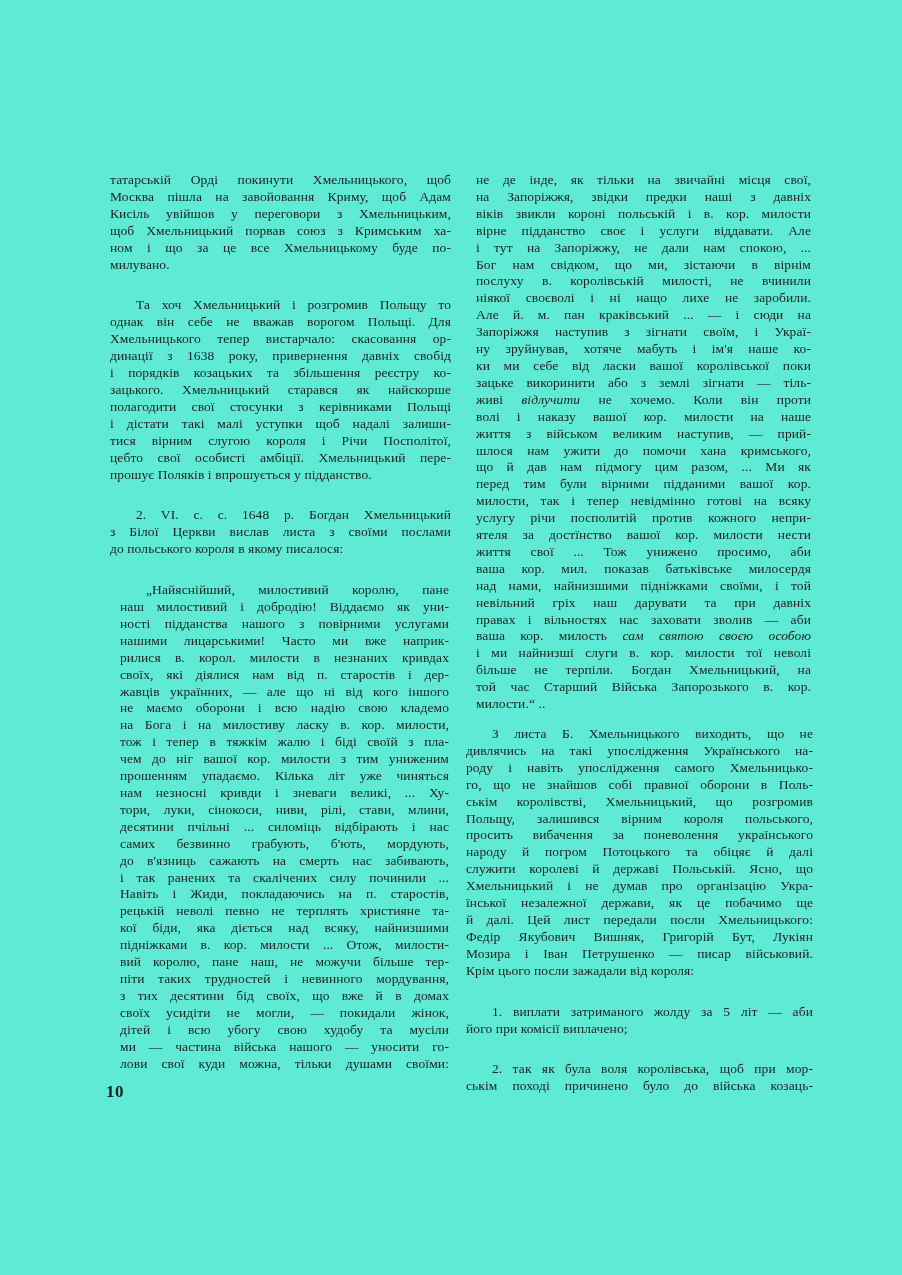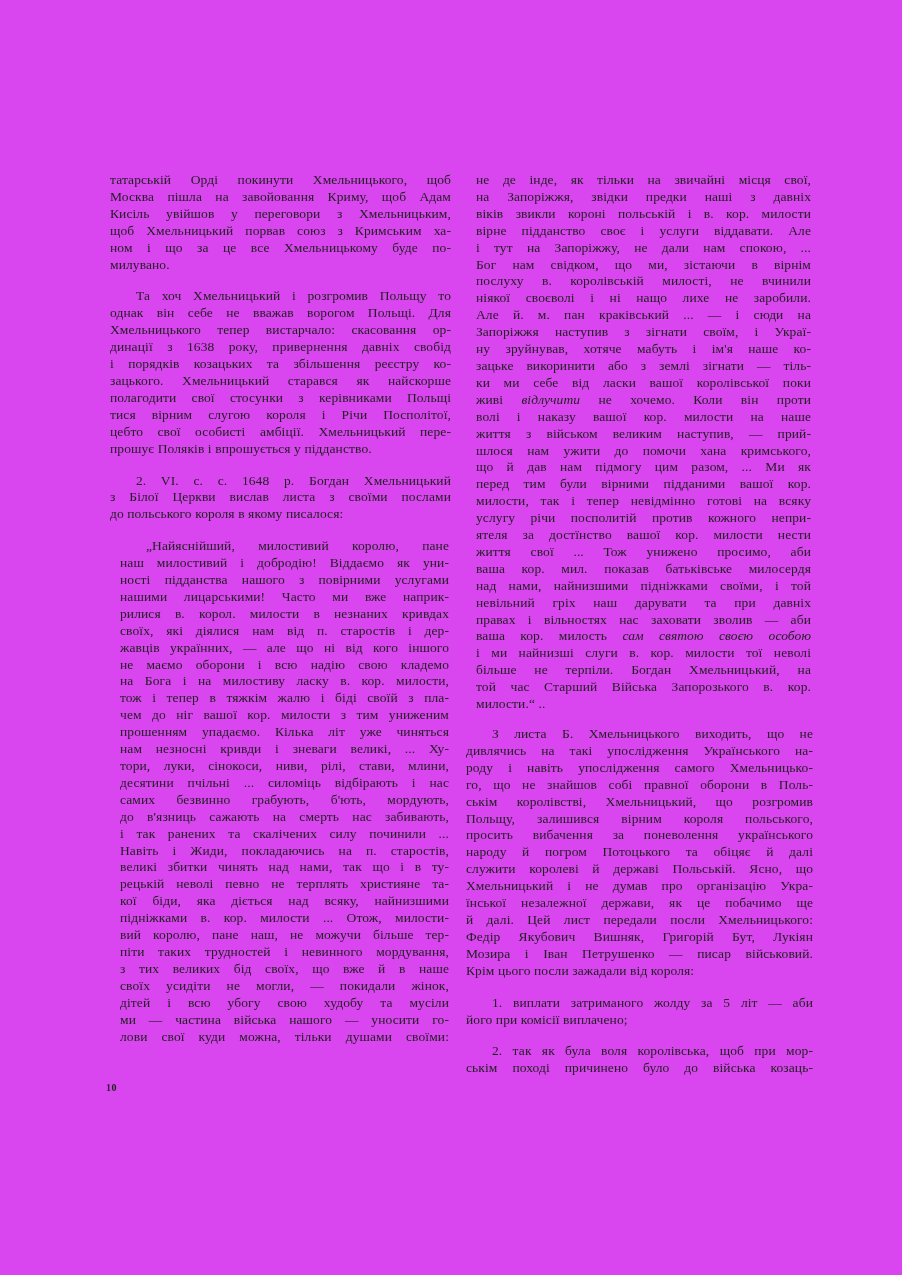--- a/index.html
+++ b/index.html
@@ -4,53 +4,53 @@
 <style>
   html, body { margin: 0; padding: 0; }
   body {
     width: 902px; height: 1275px;
     background: #f4f4f2;
     font-family: "Liberation Serif", "DejaVu Serif", serif;
   }
   .page {
     position: relative;
     width: 902px; height: 1275px;
-    background: #d946ef;
+    background: #5eead4;
     color: #1f1f1f;
     overflow: hidden;
   }
   .content {
     position: absolute;
     left: 110px; top: 172px;
     display: flex;
     gap: 15px;
   }
   .col { display: block; }
   .col-left  { width: 341px; }
   .col-right { width: 347px; }
   .block { margin: 0; padding: 0; }
-  .block + .block { margin-top: 15px; }
+  .block + .block { margin-top: 24px; }
   .block.quote { margin-left: 10px; margin-right: 2px; }
   .block.quote + .block.para { margin-top: 13px; }
   .block.para + .block.quote { }
   .line {
     font-size: 13.5px;
     line-height: 16.9px;
     text-align: justify;
     text-align-last: justify;
     white-space: normal;
     letter-spacing: 0.1px;
   }
   .line.last { text-align-last: left; }
   .block.indent .line:first-child { text-indent: 26px; }
   .it { font-style: italic; }
   .page-number {
     position: absolute;
     left: 106px; top: 1082px;
-    font-size: 10px;
+    font-size: 17px;
     font-weight: bold;
     letter-spacing: 0.5px;
   }
 </style>
 </head>
 <body>
 
 <div class="page">
   <div class="content">
     <div class="col col-left">
@@ -63,20 +63,21 @@
           <div class="line last"><span>милувано.</span></div>
         </div>
         <div class="block para indent">
           <div class="line"><span>Та хоч Хмельницький і розгромив Польщу то</span></div>
           <div class="line"><span>однак він себе не вважав ворогом Польщі. Для</span></div>
           <div class="line"><span>Хмельницького тепер вистарчало: скасовання ор-</span></div>
           <div class="line"><span>динації з 1638 року, привернення давніх свобід</span></div>
           <div class="line"><span>і порядків козацьких та збільшення реєстру ко-</span></div>
           <div class="line"><span>зацького. Хмельницький старався як найскорше</span></div>
           <div class="line"><span>полагодити свої стосунки з керівниками Польщі</span></div>
+          <div class="line"><span>і дістати такі малі уступки щоб надалі залиши-</span></div>
           <div class="line"><span>тися вірним слугою короля і Річи Посполітої,</span></div>
           <div class="line"><span>цебто свої особисті амбіції. Хмельницький пере-</span></div>
           <div class="line last"><span>прошує Поляків і впрошується у підданство.</span></div>
         </div>
         <div class="block para indent">
           <div class="line"><span>2. VI. с. с. 1648 р. Богдан Хмельницький</span></div>
           <div class="line"><span>з Білої Церкви вислав листа з своїми послами</span></div>
           <div class="line last"><span>до польського короля в якому писалося:</span></div>
         </div>
         <div class="block quote indent">
@@ -92,48 +93,47 @@
           <div class="line"><span>тож і тепер в тяжкім жалю і біді своїй з пла-</span></div>
           <div class="line"><span>чем до ніг вашої кор. милости з тим униженим</span></div>
           <div class="line"><span>прошенням упадаємо. Кілька літ уже чиняться</span></div>
           <div class="line"><span>нам незносні кривди і зневаги великі, ... Ху-</span></div>
           <div class="line"><span>тори, луки, сінокоси, ниви, рілі, стави, млини,</span></div>
           <div class="line"><span>десятини пчільні ... силоміць відбірають і нас</span></div>
           <div class="line"><span>самих безвинно грабують, б'ють, мордують,</span></div>
           <div class="line"><span>до в'язниць сажають на смерть нас забивають,</span></div>
           <div class="line"><span>і так ранених та скалічених силу починили ...</span></div>
           <div class="line"><span>Навіть і Жиди, покладаючись на п. старостів,</span></div>
-          <div class="line"><span>великі збитки чинять над нами, так що і в ту-</span></div>
           <div class="line"><span>рецькій неволі певно не терплять християне та-</span></div>
           <div class="line"><span>кої біди, яка діється над всяку, найнизшими</span></div>
           <div class="line"><span>підніжками в. кор. милости ... Отож, милости-</span></div>
           <div class="line"><span>вий королю, пане наш, не можучи більше тер-</span></div>
           <div class="line"><span>піти таких трудностей і невинного мордування,</span></div>
-          <div class="line"><span>з тих великих бід своїх, що вже й в наше</span></div>
+          <div class="line"><span>з тих десятини бід своїх, що вже й в домах</span></div>
           <div class="line"><span>своїх усидіти не могли, — покидали жінок,</span></div>
           <div class="line"><span>дітей і всю убогу свою худобу та мусіли</span></div>
           <div class="line"><span>ми — частина війська нашого — уносити го-</span></div>
           <div class="line"><span>лови свої куди можна, тільки душами своїми:</span></div>
         </div>
       </div>
     <div class="col col-right">
         <div class="block quote">
           <div class="line"><span>не де інде, як тільки на звичайні місця свої,</span></div>
           <div class="line"><span>на Запоріжжя, звідки предки наші з давніх</span></div>
           <div class="line"><span>віків звикли короні польській і в. кор. милости</span></div>
           <div class="line"><span>вірне підданство своє і услуги віддавати. Але</span></div>
           <div class="line"><span>і тут на Запоріжжу, не дали нам спокою, ...</span></div>
           <div class="line"><span>Бог нам свідком, що ми, зістаючи в вірнім</span></div>
           <div class="line"><span>послуху в. королівській милості, не вчинили</span></div>
           <div class="line"><span>ніякої своєволі і ні нащо лихе не заробили.</span></div>
           <div class="line"><span>Але й. м. пан краківський ... — і сюди на</span></div>
           <div class="line"><span>Запоріжжя наступив з зігнати своїм, і Украї-</span></div>
           <div class="line"><span>ну зруйнував, хотяче мабуть і ім'я наше ко-</span></div>
+          <div class="line"><span>ки ми себе від ласки вашої королівської поки</span></div>
           <div class="line"><span>зацьке викоринити або з землі зігнати — тіль-</span></div>
-          <div class="line"><span>ки ми себе від ласки вашої королівської поки</span></div>
           <div class="line"><span>живі </span><span class="it">відлучити</span><span> не хочемо. Коли він проти</span></div>
           <div class="line"><span>волі і наказу вашої кор. милости на наше</span></div>
           <div class="line"><span>життя з військом великим наступив, — прий-</span></div>
           <div class="line"><span>шлося нам ужити до помочи хана кримського,</span></div>
           <div class="line"><span>що й дав нам підмогу цим разом, ... Ми як</span></div>
           <div class="line"><span>перед тим були вірними підданими вашої кор.</span></div>
           <div class="line"><span>милости, так і тепер невідмінно готові на всяку</span></div>
           <div class="line"><span>услугу річи посполитій против кожного непри-</span></div>
           <div class="line"><span>ятеля за достїнство вашої кор. милости нести</span></div>
           <div class="line"><span>життя свої ... Тож унижено просимо, аби</span></div>

